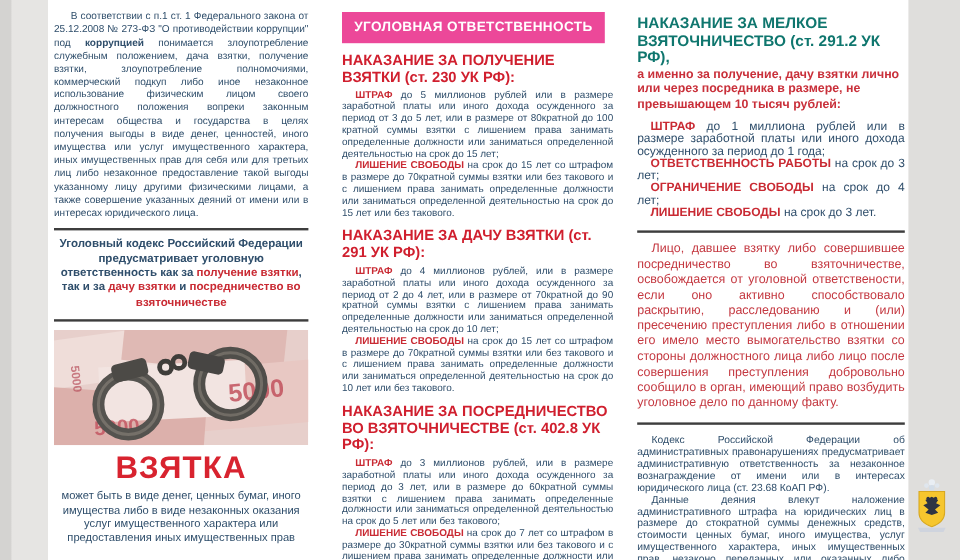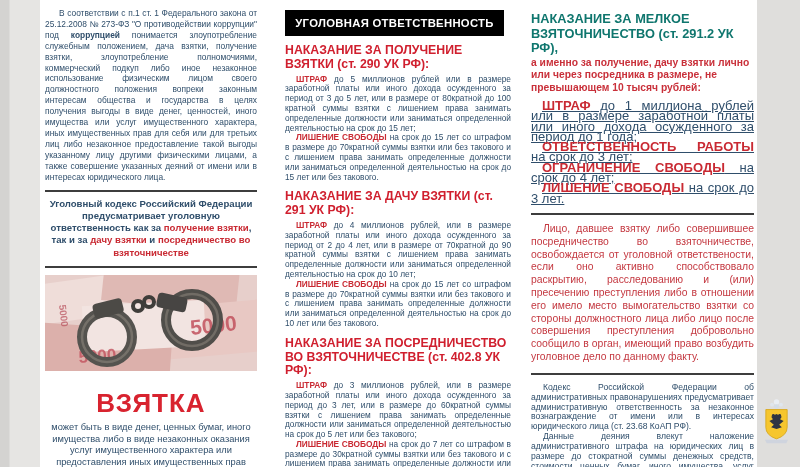--- a/index.html
+++ b/index.html
@@ -20,33 +20,33 @@
   p{margin:0;}
   .seg-bold{font-weight:bold;}
   .seg-red{color:#c92a33;font-weight:bold;}
   .seg-redbold{color:#c92a33;font-weight:bold;text-align:right;}
 
   
   .intro{margin-top:8px;font-size:8.4px;line-height:10.9px;text-align:justify;text-indent:14px;color:#2f4e6b;}
   .rule1{border:none;border-top:2px solid #3d3d3d;margin:7px 0 6px 0;}
   .uk-note{text-align:center;font-size:9.6px;line-height:12.3px;color:#2f4e6b;font-weight:600;padding:0 2px;}
   .photo{width:212px;height:96px;margin-top:7px;overflow:hidden;}
-  .vz-title{color:#d8232f;font-size:26px;font-weight:bold;text-align:center;letter-spacing:1px;margin-top:17px;}
+  .vz-title{color:#d8232f;font-size:26px;font-weight:bold;text-align:center;letter-spacing:1px;margin-top:3px;}
   .vz-desc{margin-top:3px;text-align:center;font-size:9.3px;line-height:11.6px;color:#2f4e6b;}
 
   
-  .band{margin-top:10px;background:#000000;color:#ffffff;font-weight:bold;font-size:11.3px;
+  .band{margin-top:10px;background:#ec4899;color:#ffffff;font-weight:bold;font-size:11.3px;
         text-align:center;padding:7px 0 7px 0;letter-spacing:.3px;width:219px;}
   .pen h3{color:#d01f2e;font-size:12.3px;line-height:13.8px;font-weight:bold;margin:8px 0 3px 0;}
   .pen p{font-size:8.3px;line-height:9.8px;text-align:justify;text-indent:11px;color:#2f4e6b;}
 
   
   .petty h3{color:#0f766e;font-size:12.8px;line-height:14.6px;font-weight:bold;margin:12px 0 1px 0;}
   .petty .sub{color:#c9303a;font-size:10.3px;line-height:12.4px;font-weight:600;margin-bottom:7px;}
-  .petty p.item{font-size:13px;line-height:10.3px;text-align:justify;text-indent:11px;color:#2f4e6b;text-decoration:underline;}
+  .petty p.item{font-size:10px;line-height:10.3px;text-align:justify;text-indent:11px;color:#2f4e6b;}
   .rule3{border:none;border-top:2px solid #3d3d3d;margin:9px 0 8px 0;}
   .release{color:#c43840;font-size:10.4px;line-height:12.8px;font-weight:400;text-align:justify;text-indent:12px;}
   .koap p{font-size:8.6px;line-height:9.9px;text-align:justify;text-indent:12px;color:#2f4e6b;}
 
   .emblem{position:absolute;left:763px;top:398px;width:27px;height:48px;}
 </style>
 </head>
 <body>
 
 <div class="strip left"></div>
@@ -82,21 +82,21 @@
     </svg>
   </div>
   <div class="vz-title">ВЗЯТКА</div>
   <p class="vz-desc">может быть в виде денег, ценных бумаг, иного имущества либо в виде незаконных оказания услуг имущественного характера или предоставления иных имущественных прав</p>
 </div>
 
 <div class="col col2">
   <div class="band">УГОЛОВНАЯ ОТВЕТСТВЕННОСТЬ</div>
 
   <section class="pen">
-    <h3>НАКАЗАНИЕ ЗА ПОЛУЧЕНИЕ ВЗЯТКИ (ст. 290 УК РФ):</h3>
+    <h3>НАКАЗАНИЕ ЗА ПОЛУЧЕНИЕ ВЗЯТКИ (ст. 230 УК РФ):</h3>
     <p><span class="seg-red">ШТРАФ</span><span> до 5 миллионов рублей или в размере заработной платы или иного дохода осужденного за период от 3 до 5 лет, или в размере от 80кратной до 100 кратной суммы взятки с лишением права занимать определенные должности или заниматься определенной деятельностью на срок до 15 лет;</span></p>
     <p><span class="seg-red">ЛИШЕНИЕ СВОБОДЫ</span><span> на срок до 15 лет со штрафом в размере до 70кратной суммы взятки или без такового и с лишением права занимать определенные должности или заниматься определенной деятельностью на срок до 15 лет или без такового.</span></p>
   </section>
 
   <section class="pen">
     <h3>НАКАЗАНИЕ ЗА ДАЧУ ВЗЯТКИ (ст. 291 УК РФ):</h3>
     <p><span class="seg-red">ШТРАФ</span><span> до 4 миллионов рублей, или в размере заработной платы или иного дохода осужденного за период от 2 до 4 лет, или в размере от 70кратной до 90 кратной суммы взятки с лишением права занимать определенные должности или заниматься определенной деятельностью на срок до 10 лет;</span></p>
     <p><span class="seg-red">ЛИШЕНИЕ СВОБОДЫ</span><span> на срок до 15 лет со штрафом в размере до 70кратной суммы взятки или без такового и с лишением права занимать определенные должности или заниматься определенной деятельностью на срок до 10 лет или без такового.</span></p>
   </section>
 

